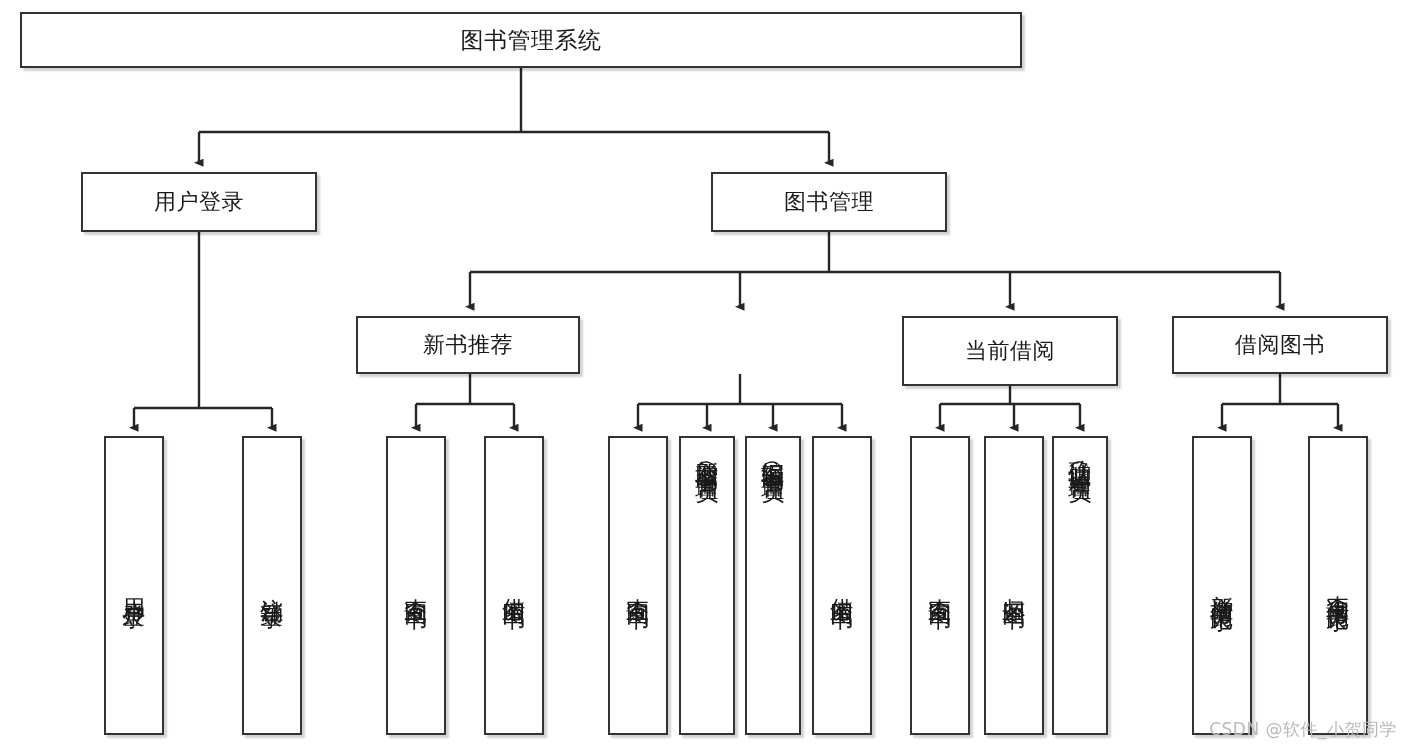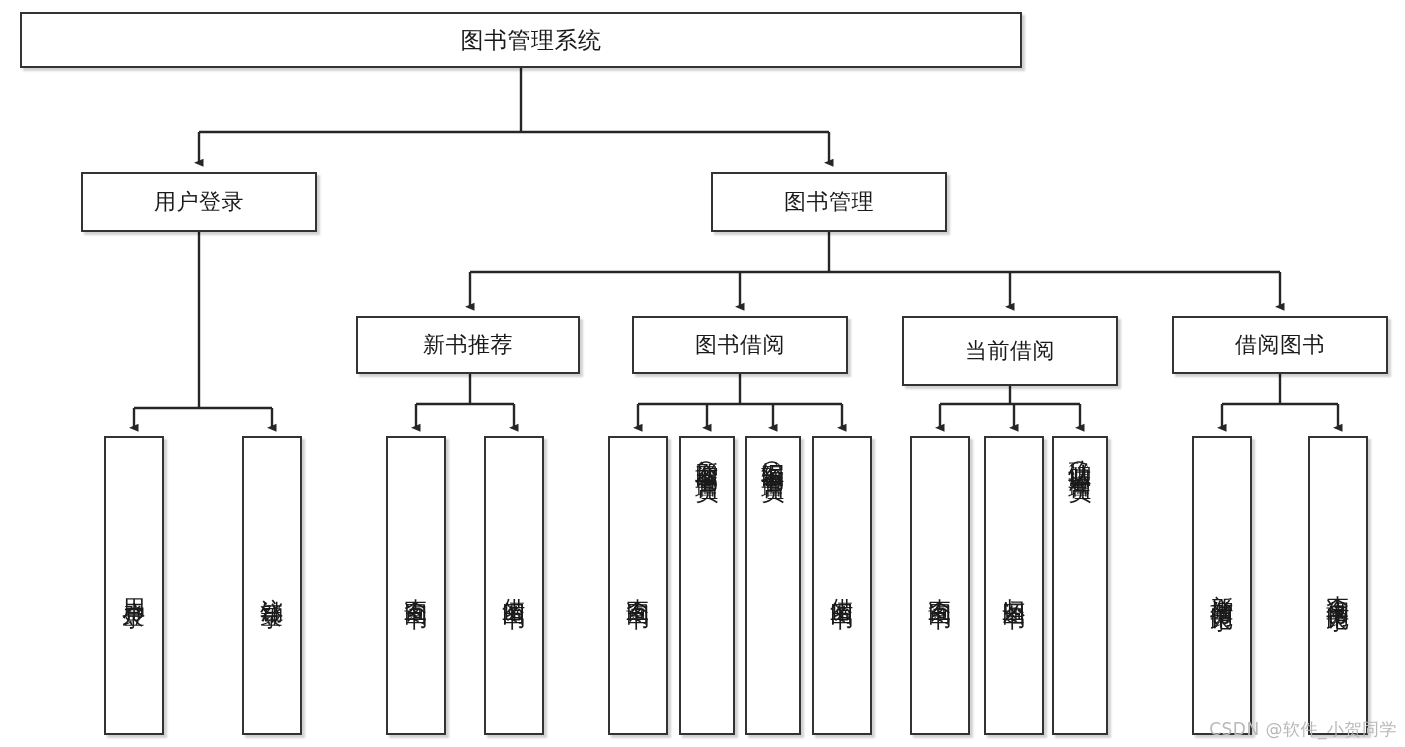--- a/index.html
+++ b/index.html
@@ -139,23 +139,20 @@
   <div class="node horiz" style="left:81px; top:172px; width:236px; height:60px;">
     <span class="label">用户登录</span>
   </div>
   <div class="node horiz" style="left:711px; top:172px; width:236px; height:60px;">
     <span class="label">图书管理</span>
   </div>
 
   <div class="node horiz" style="left:356px; top:316px; width:224px; height:58px;">
     <span class="label">新书推荐</span>
   </div>
-  <div class="node horiz" style="left:632px; top:316px; width:216px; height:58px;">
-    <span class="label">图书借阅</span>
-  </div>
   <div class="node horiz" style="left:902px; top:316px; width:216px; height:70px;">
     <span class="label">当前借阅</span>
   </div>
   <div class="node horiz" style="left:1172px; top:316px; width:216px; height:58px;">
     <span class="label">借阅图书</span>
   </div>
 
   <div class="node vert" style="left:104px; top:436px; width:60px; height:299px;">
     <span class="label">用户登录</span>
   </div>

